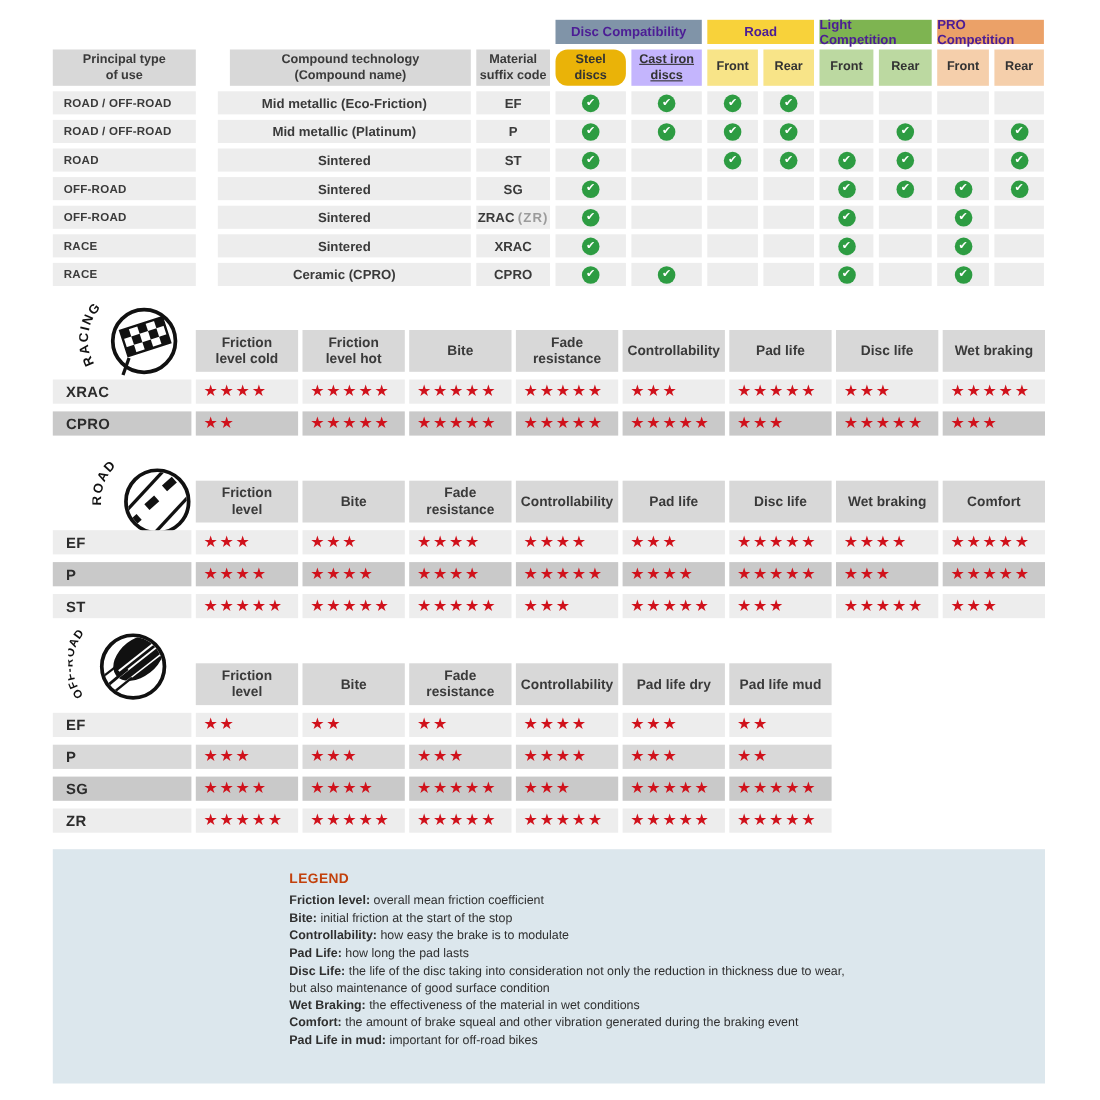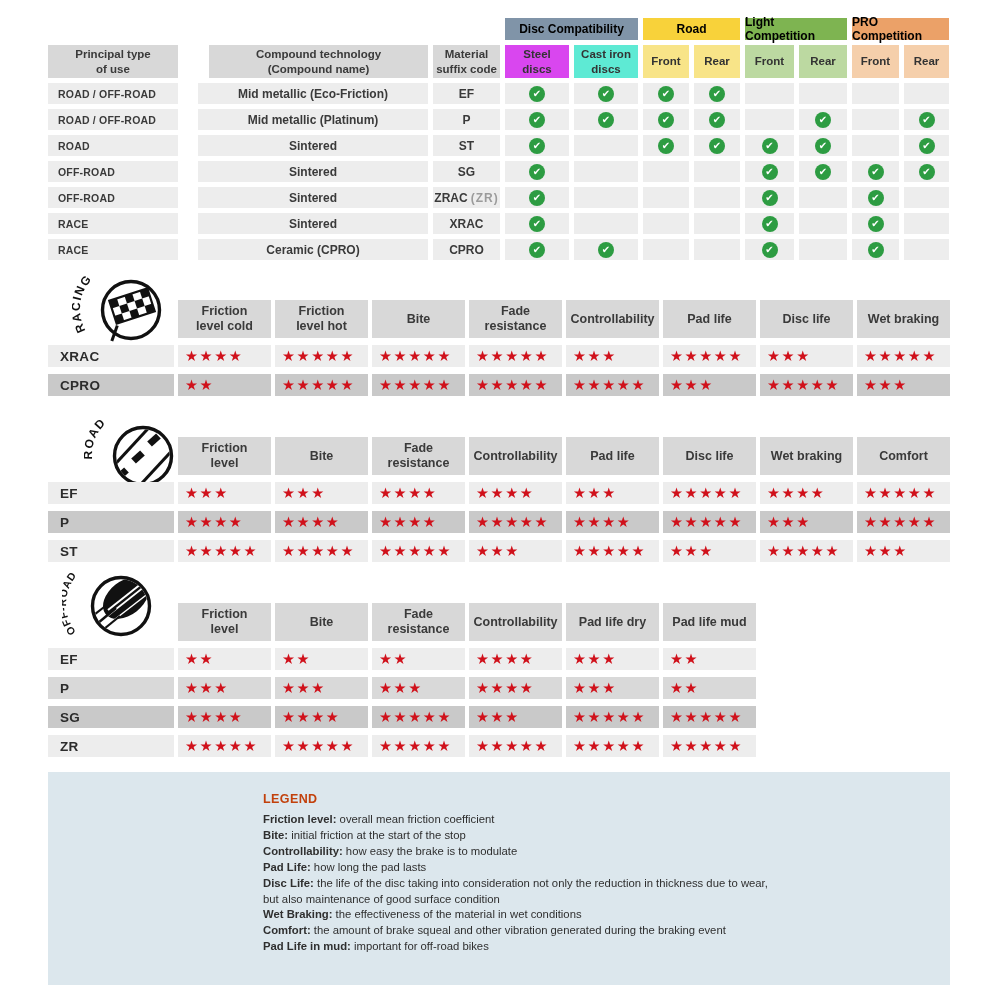--- a/index.html
+++ b/index.html
@@ -4,21 +4,21 @@
 <style>
   html,body{margin:0;padding:0;background:#fff;}
   .page{position:relative;width:1000px;height:1000px;background:#fff;overflow:hidden;
         font-family:"Liberation Sans","DejaVu Sans",sans-serif;color:#333;}
 
   
   .compat-grid{position:absolute;left:48px;top:18px;display:grid;
     grid-template-columns:130px 245px 67px 64px 64px 46px 46px 49px 48px 47px 45px;
     grid-template-rows:22px 33px repeat(7,21px);gap:5px;}
   .compat-grid>div{display:flex;align-items:center;}
-  .ghead{justify-content:center;font-weight:bold;font-size:12px;color:#000000;}
+  .ghead{justify-content:center;font-weight:bold;font-size:12px;color:#4c1d95;}
   .chead{background:#d8d8d8;justify-content:center;text-align:center;
          font-weight:bold;font-size:11.5px;line-height:1.22;color:#3a3a3a;}
   .shead{justify-content:center;text-align:center;font-weight:bold;font-size:11.5px;line-height:1.22;color:#333;}
   .cell{background:#ededed;}
   .use{font-weight:bold;font-size:10.5px;padding-left:10px;color:#3a3a3a;letter-spacing:0.2px;}
   .tech{justify-content:center;font-weight:bold;font-size:12px;color:#3a3a3a;margin-left:15px;}
   .code{justify-content:center;font-weight:bold;font-size:12px;color:#3a3a3a;}
   .note{color:#9b9b9b;font-weight:bold;margin-left:3px;letter-spacing:1px;}
   .check-cell{justify-content:center;}
   .checkmark{width:16px;height:16px;border-radius:50%;background:#2d9c42;color:#fff;
@@ -62,22 +62,22 @@
 <div class="page">
 
   <div class="compat-grid">
       <div class="ghead" style="grid-area: 1 / 4 / auto / span 2; background: rgb(128, 148, 168);">Disc Compatibility</div>
       <div class="ghead" style="grid-area: 1 / 6 / auto / span 2; background: rgb(248, 210, 58);">Road</div>
       <div class="ghead" style="grid-area: 1 / 8 / auto / span 2; background: rgb(126, 180, 81);">Light Competition</div>
       <div class="ghead" style="grid-area: 1 / 10 / auto / span 2; background: rgb(235, 161, 104);">PRO Competition</div>
       <div class="chead" style="grid-area: 2 / 1;">Principal type<br>of use</div>
       <div class="chead" style="grid-area: 2 / 2; margin-left: 26px;">Compound technology<br>(Compound name)</div>
       <div class="chead" style="grid-area: 2 / 3;">Material<br>suffix code</div>
-      <div class="shead" style="grid-area: 2 / 4; background: #d946ef;">Steel<br>discs</div>
-      <div class="shead" style="grid-area: 2 / 5; background: #5eead4;">Cast iron<br>discs</div>
+      <div class="shead" style="grid-area: 2 / 4; background: #eab308; border-radius: 11px;">Steel<br>discs</div>
+      <div class="shead" style="grid-area: 2 / 5; background: #c4b5fd; text-decoration: underline;">Cast iron<br>discs</div>
       <div class="shead" style="grid-area: 2 / 6; background: rgb(248, 228, 136);">Front</div>
       <div class="shead" style="grid-area: 2 / 7; background: rgb(248, 228, 136);">Rear</div>
       <div class="shead" style="grid-area: 2 / 8; background: rgb(188, 217, 161);">Front</div>
       <div class="shead" style="grid-area: 2 / 9; background: rgb(188, 217, 161);">Rear</div>
       <div class="shead" style="grid-area: 2 / 10; background: rgb(245, 207, 171);">Front</div>
       <div class="shead" style="grid-area: 2 / 11; background: rgb(245, 207, 171);">Rear</div>
       <div class="cell use" style="grid-area: 3 / 1;">ROAD / OFF-ROAD</div>
       <div class="cell tech" style="grid-area: 3 / 2;">Mid metallic (Eco-Friction)</div>
       <div class="cell code" style="grid-area: 3 / 3;">EF</div>
       <div class="cell check-cell" style="grid-area: 3 / 4;">

